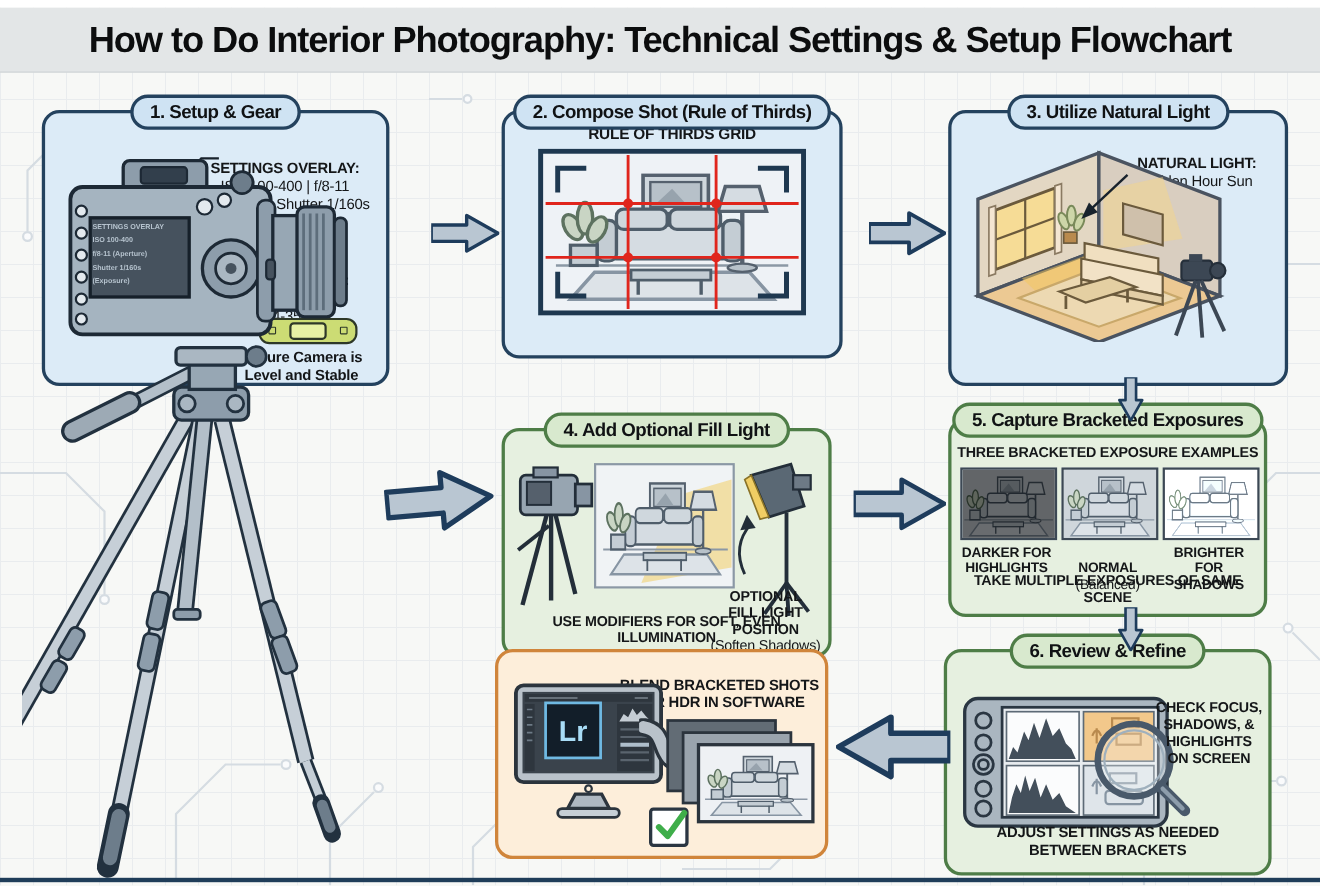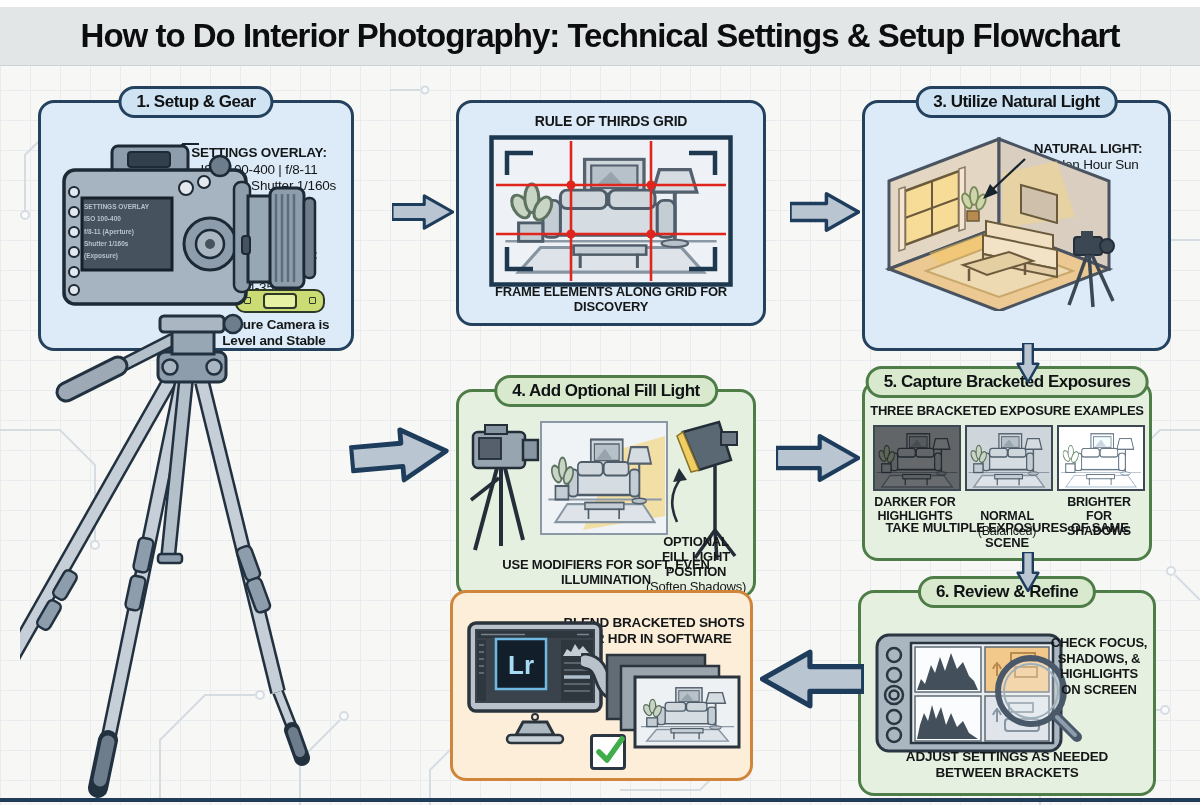--- a/index.html
+++ b/index.html
@@ -276,20 +276,21 @@
   <rect x="284" y="58" width="11" height="80" rx="5" fill="#6d7d8b" stroke="#1d2935" stroke-width="2.5"></rect>
   <rect x="222" y="96" width="8" height="18" rx="3" fill="#46525e" stroke="#1d2935" stroke-width="2"></rect>
 </svg>
 <div class="lcd-text">SETTINGS OVERLAY
 ISO 100-400
 f/8-11 (Aperture)
 Shutter 1/160s
 (Exposure)</div>
 
 <div class="box blue" id="box2">
+  <div class="pill blue">2. Compose Shot (Rule of Thirds)</div>
   <div class="cap s2-top">RULE OF THIRDS GRID</div>
   <svg class="s2-frame" width="244" height="152" viewBox="0 0 244 152">
     <rect x="2.5" y="2.5" width="239" height="147" fill="#eef2f6" stroke="#1e3850" stroke-width="4.5"></rect>
     <use href="#room-sym" transform="translate(12,10) scale(2.2,2.05)"></use>
     <g stroke="#1e3850" stroke-width="4.5" fill="none">
       <path d="M18,40 V18 H44"></path>
         <path d="M200,18 H226 V40"></path>
       <path d="M18,112 V134 H44"></path>
         <path d="M200,134 H226 V112"></path>
     </g>
@@ -299,21 +300,20 @@
       <line x1="7" y1="50" x2="237" y2="50"></line>
         <line x1="7" y1="99" x2="237" y2="99"></line>
     </g>
     <g fill="#e0251c">
       <circle cx="82" cy="50" r="4.5"></circle>
         <circle cx="162" cy="50" r="4.5"></circle>
       <circle cx="82" cy="99" r="4.5"></circle>
         <circle cx="162" cy="99" r="4.5"></circle>
     </g>
   </svg>
-  <div class="cap s2-bottom">FRAME ELEMENTS ALONG GRID FOR DISCOVERY</div>
 </div>
 
 <div class="box blue" id="box3">
   <div class="pill blue">3. Utilize Natural Light</div>
   <div class="cap s3-note">
     <span>NATURAL LIGHT:</span>
     <span class="sub">Golden Hour Sun</span>
   </div>
   <svg class="pointer-svg" style="left:106px;top:50px" width="58" height="52" viewBox="0 0 58 52">
     <path d="M54,6 L22,36" fill="none" stroke="#18222c" stroke-width="2.2"></path>

